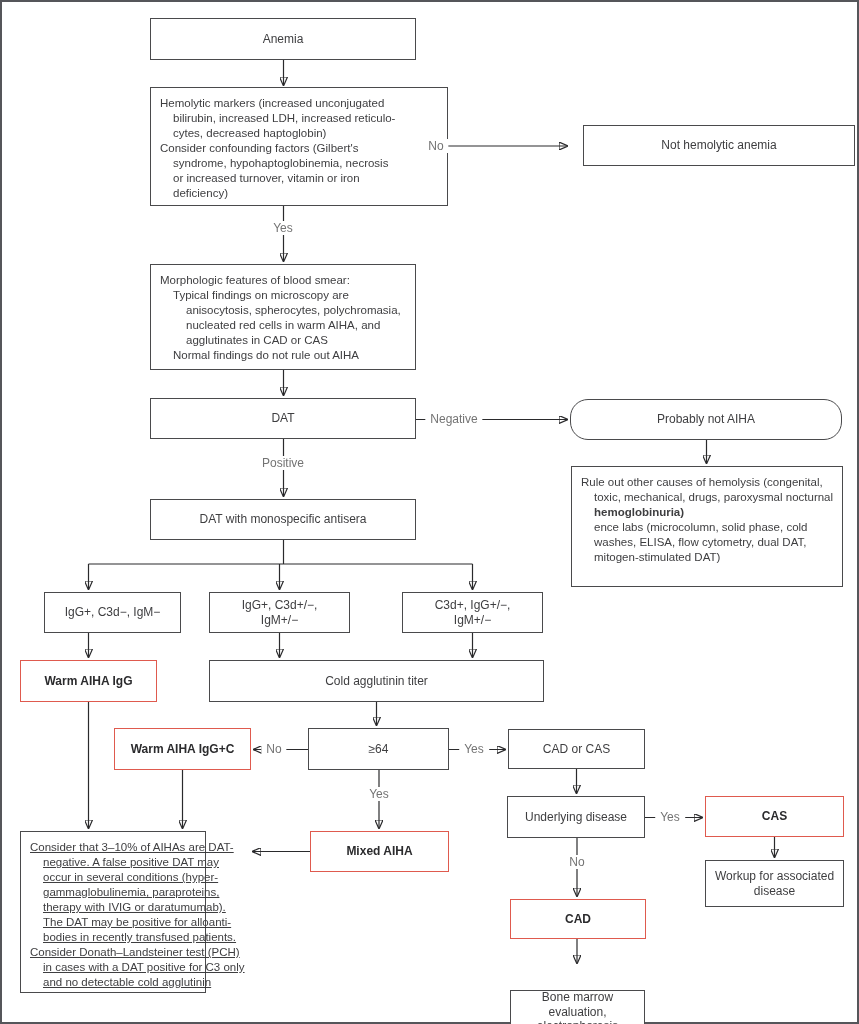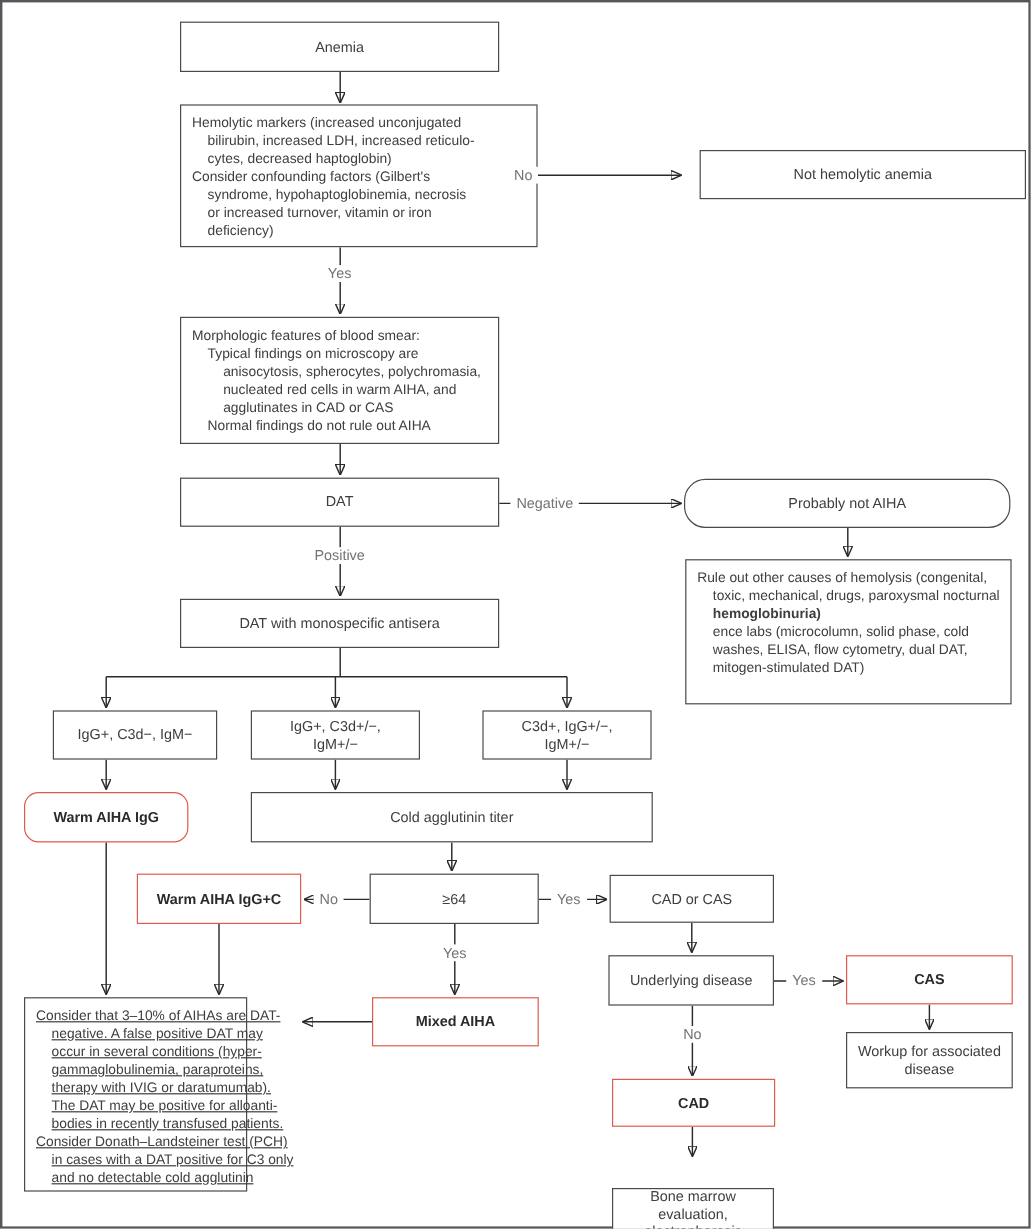--- a/index.html
+++ b/index.html
@@ -107,21 +107,21 @@
   <div class="node" style="left:148px; top:497px; width:266px; height:41px;">DAT with monospecific antisera</div>
 
   <div class="node" style="left:18px; top:590px; width:137px; height:41px;margin-left:24px;">IgG+, C3d−, IgM−</div>
 
   <div class="node multiline" style="left:207px; top:590px; width:141px; height:41px;">IgG+, C3d+/−,
 IgM+/−</div>
 
   <div class="node multiline" style="left:400px; top:590px; width:141px; height:41px;">C3d+, IgG+/−,
 IgM+/−</div>
 
-  <div class="node red" style="left:18px; top:658px; width:137px; height:42px;border-radius:12px;">Warm AIHA IgG</div>
+  <div class="node red" style="left:18px; top:658px; width:137px; height:42px;">Warm AIHA IgG</div>
 
   <div class="node" style="left:207px; top:658px; width:335px; height:42px;">Cold agglutinin titer</div>
 
   <div class="node red" style="left:112px; top:726px; width:137px; height:42px;">Warm AIHA IgG+C</div>
 
   <div class="node" style="left:306px; top:726px; width:141px; height:42px;">≥64</div>
 
   <div class="node" style="left:506px; top:727px; width:137px; height:40px;">CAD or CAS</div>
 
   <div class="node red" style="left:308px; top:829px; width:139px; height:41px;">Mixed AIHA</div>

